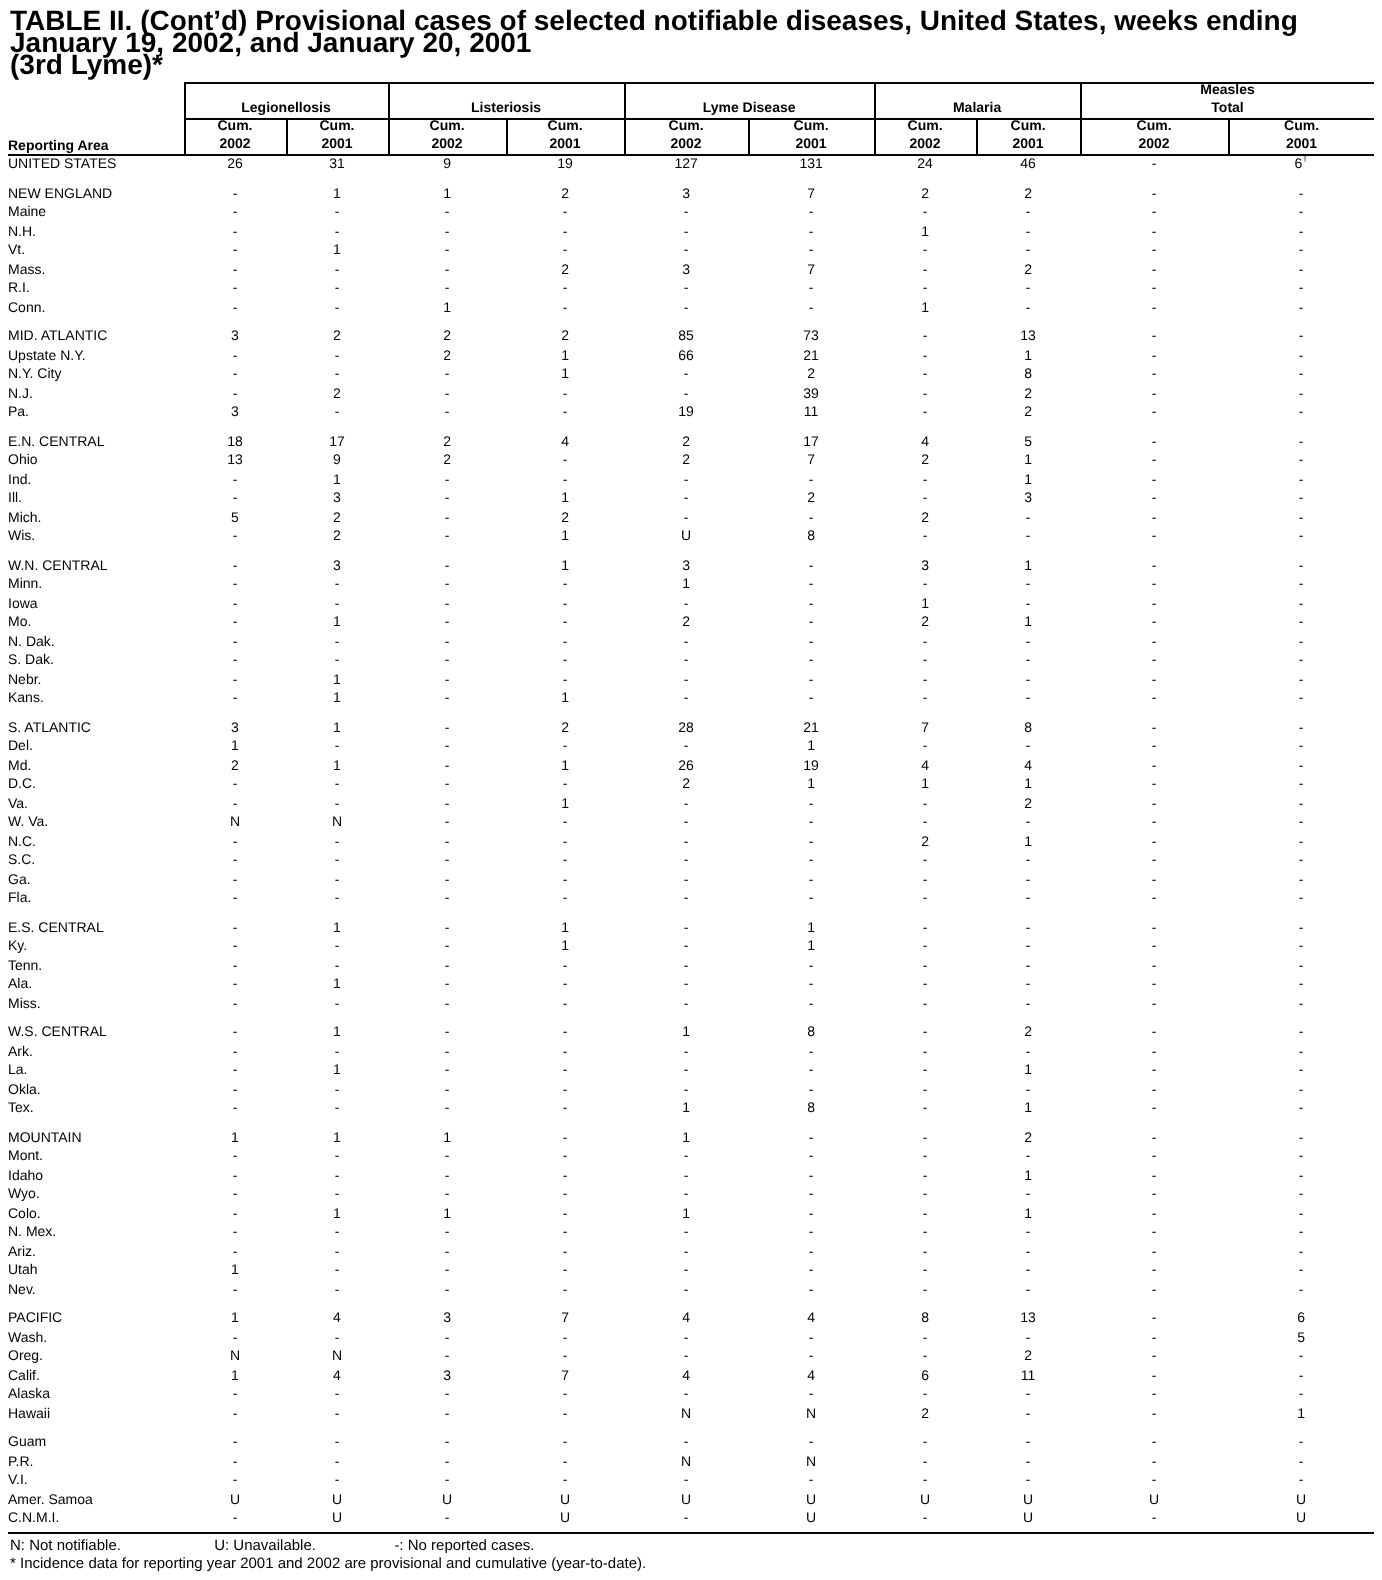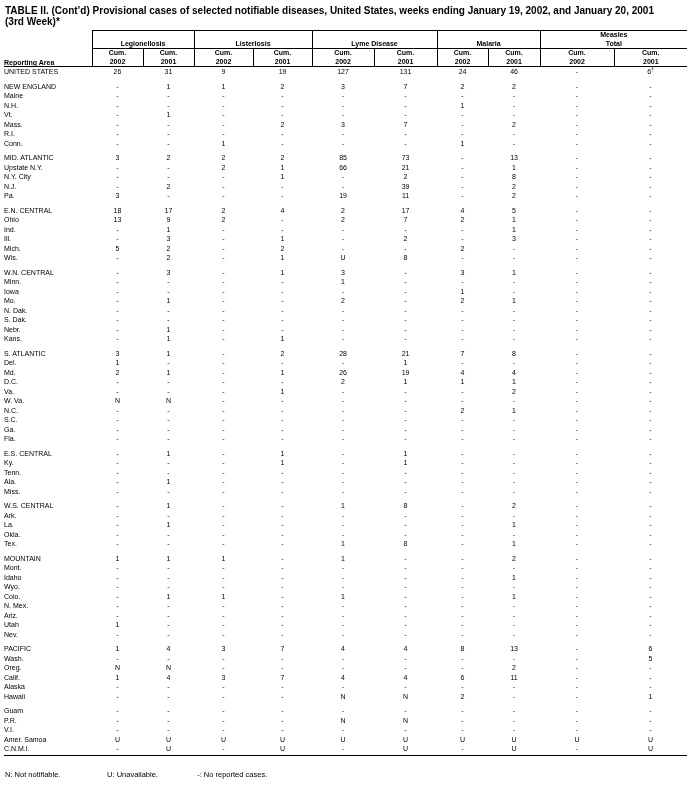--- a/index.html
+++ b/index.html
@@ -3,21 +3,21 @@
 <meta charset="utf-8">
 <style>
   html,body { margin:0; padding:0; background:#fff; }
   .page {
     width:691px; height:790px; box-sizing:border-box;
     padding:5px 4px 0 4px;
     font-family:"Liberation Sans", sans-serif;
     color:#000; background:#fff; overflow:hidden;
   }
   .title {
-    font-size:10px; font-weight:bold; line-height:11px;
+    font-size:14px; font-weight:bold; line-height:11px;
     margin:0 0 3px 1px; letter-spacing:0;
   }
   table.mmwr {
     border-collapse:collapse; table-layout:fixed;
     width:683px;
   }
   table.mmwr th, table.mmwr td {
     margin:0; padding:0; font-size:7px; overflow:hidden; white-space:nowrap;
   }
   th.ra {
@@ -36,32 +36,32 @@
     border-bottom:1.5px solid #000;
     font-weight:bold; text-align:center;
     line-height:8.5px; padding:1px 0 2px 0; vertical-align:top; font-size:7.5px;
   }
   td.area { text-align:left; padding-left:1px; line-height:9.5px; }
   td.val  { text-align:center; line-height:9.5px; }
   td.val sup { font-size:5px; vertical-align:super; line-height:0; }
   tr.spacer td { height:5px; line-height:5px; font-size:1px; }
   tbody td { padding-top:0; padding-bottom:0; }
   .bottom-rule { width:683px; border-top:1.5px solid #000; height:0; margin-top:1px; }
-  .footnotes { margin:14px 0 0 1px; font-size:7.5px; line-height:9px; }
+  .footnotes { margin:1px 0 0 1px; font-size:7.5px; line-height:9px; }
   .legend span.l0 { display:inline-block; width:100px; }
   .legend span.l1 { display:inline-block; width:88px; }
 </style>
 </head>
 <body>
 
 <div class="page">
 
   <div class="title">
     <span>TABLE II. (Cont’d) Provisional cases of selected notifiable diseases, United States, weeks ending January 19, 2002, and January 20, 2001</span><br>
-    <span>(3rd Week)*</span>
+    <span>(3rd Lyme)*</span>
   </div>
 
   <table class="mmwr">
     <colgroup>
       <col style="width:88px">
         <col style="width:51px">
         <col style="width:51px">
       <col style="width:59px">
         <col style="width:59px">
         <col style="width:62px">
@@ -1044,15 +1044,16 @@
   </table>
 
   <div class="bottom-rule"></div>
 
   <div class="footnotes">
     <div class="legend">
       <span class="l0">N: Not notifiable.</span>
       <span class="l1">U: Unavailable.</span>
       <span class="l2">-: No reported cases.</span>
     </div>
+    <div>* Incidence data for reporting year 2001 and 2002 are provisional and cumulative (year-to-date).</div>
   </div>
 
 </div>
 
 </body></html>

